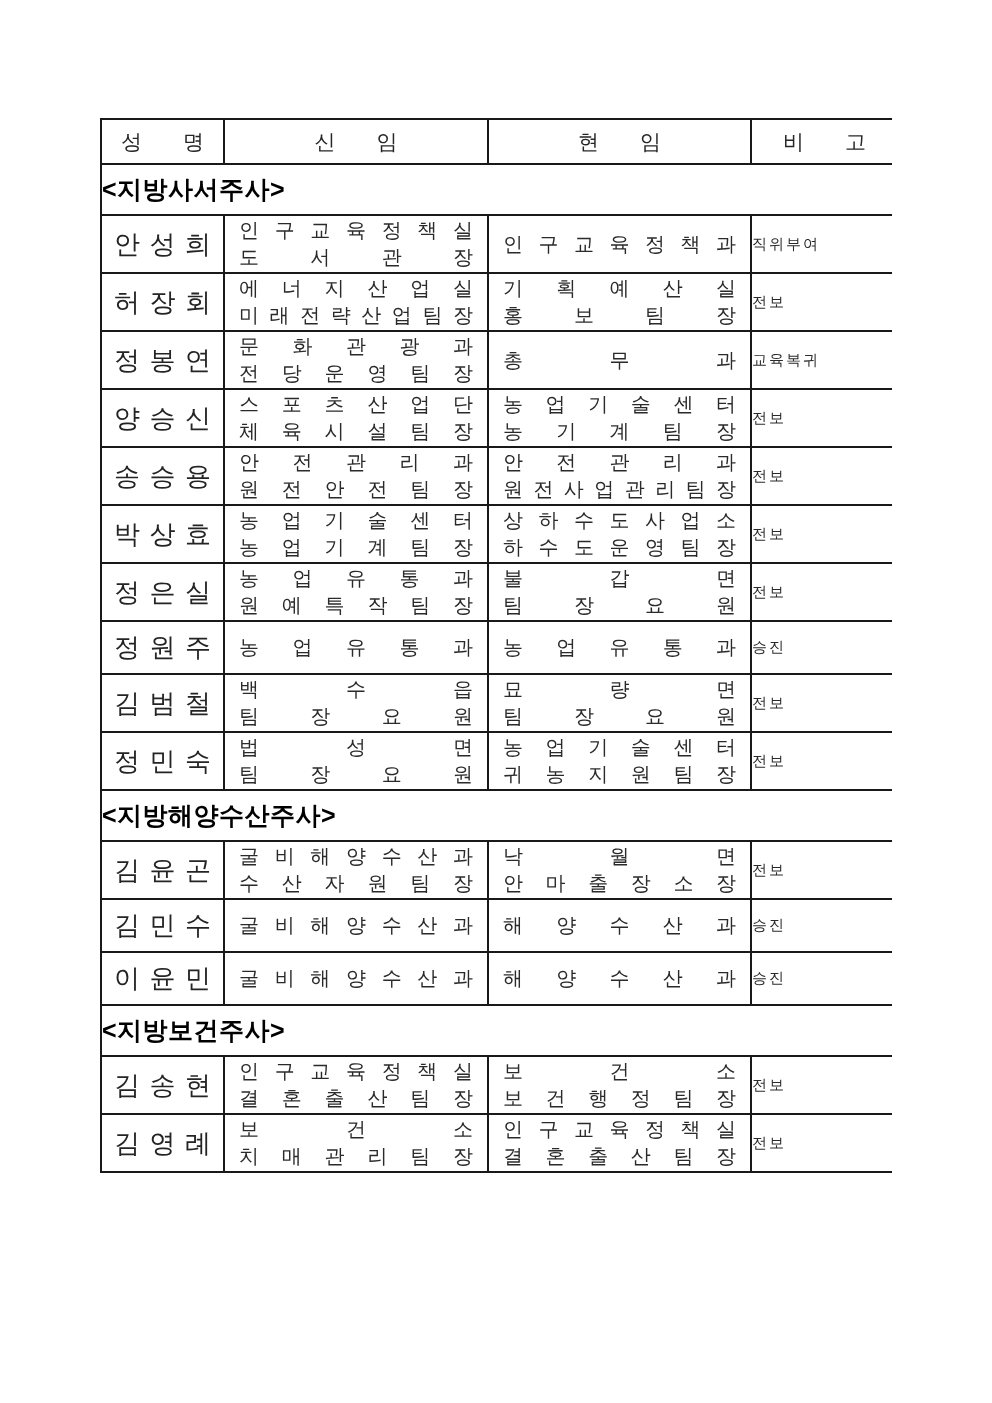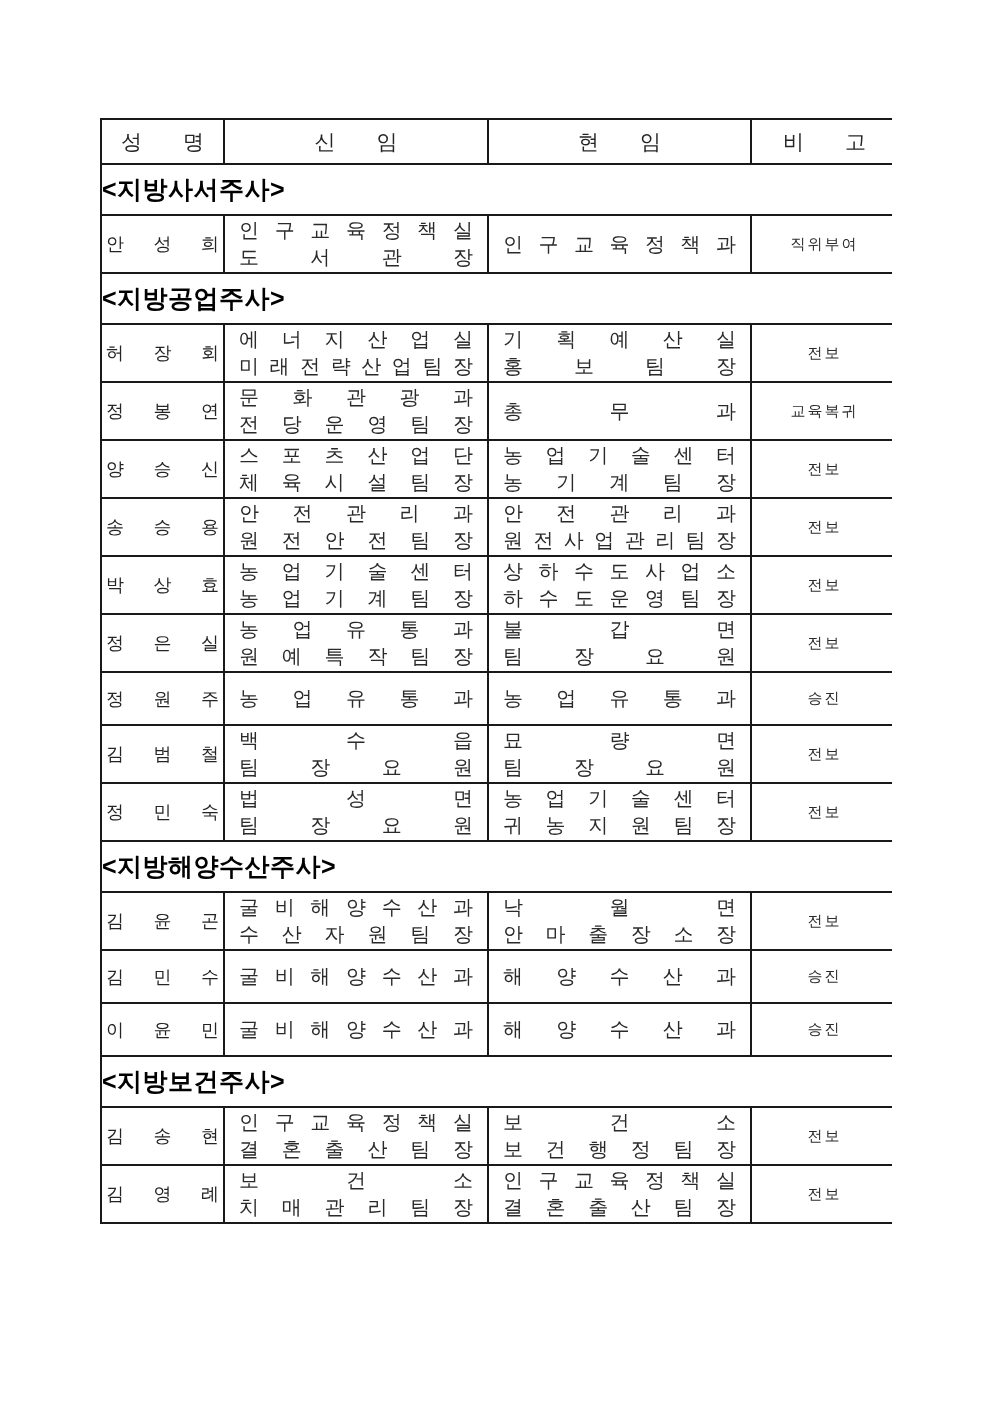--- a/index.html
+++ b/index.html
@@ -46,32 +46,32 @@
   }
   
   tr.r2 { height: 58px; }
   tr.r1 { height: 53px; }
   .dist {
     text-align: justify;
     text-align-last: justify;
     -moz-text-align-last: justify;
   }
   td.name-cell .dist {
-    padding: 0 4px;
-    font-size: 18px;
+    padding: 0 12px;
+    font-size: 26px;
     color: #242424;
   }
   td.pos-cell .line {
     padding: 0 14px;
     font-size: 20px;
     line-height: 27px;
     color: #2a2a2a;
   }
   td.note-cell {
-    text-align: center;
+    text-align: left;
     font-size: 15px;
     letter-spacing: 2px;
     color: #2a2a2a;
   }
 </style>
 </head>
 <body>
 
 <div class="page">
   <table class="personnel">
@@ -100,23 +100,20 @@
       <td class="pos-cell">
         <div class="line dist">인 구 교 육 정 책 실</div>
         <div class="line dist">도 서 관 장</div>
       </td>
       <td class="pos-cell">
         <div class="line dist">인 구 교 육 정 책 과</div>
       </td>
       <td class="note-cell">직위부여</td>
     </tr>
 
-    <tr class="sect">
-      <td colspan="4">&lt;지방공업주사&gt;</td>
-    </tr>
     <tr class="r2">
       <td class="name-cell">
             <div class="dist">허 장 회</div>
           </td>
       <td class="pos-cell">
         <div class="line dist">에 너 지 산 업 실</div>
         <div class="line dist">미 래 전 략 산 업 팀 장</div>
       </td>
       <td class="pos-cell">
         <div class="line dist">기 획 예 산 실</div>

